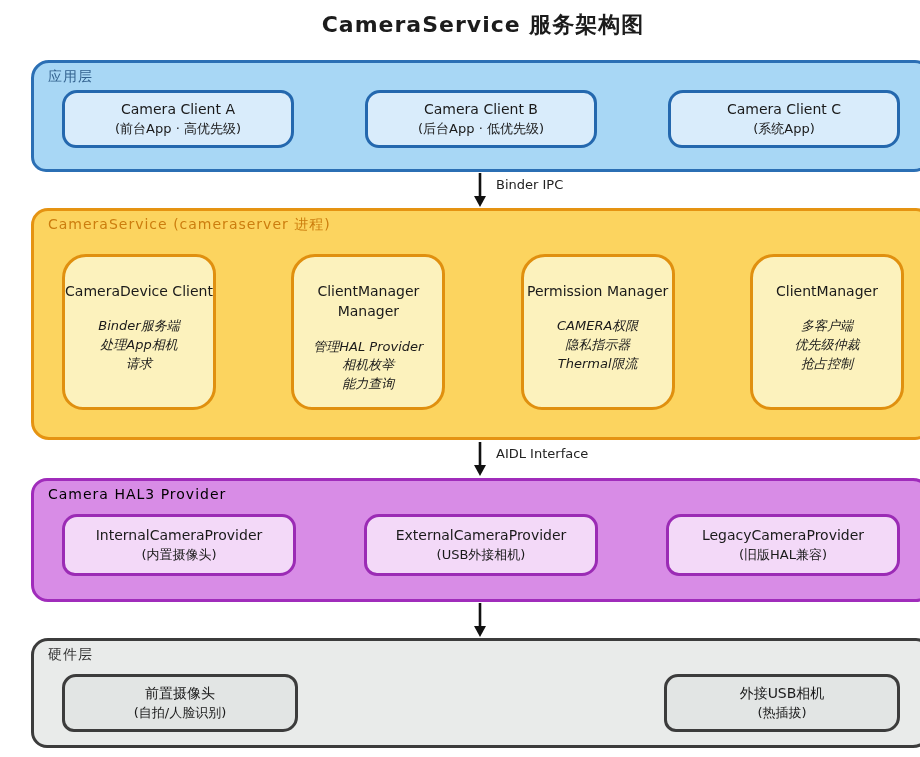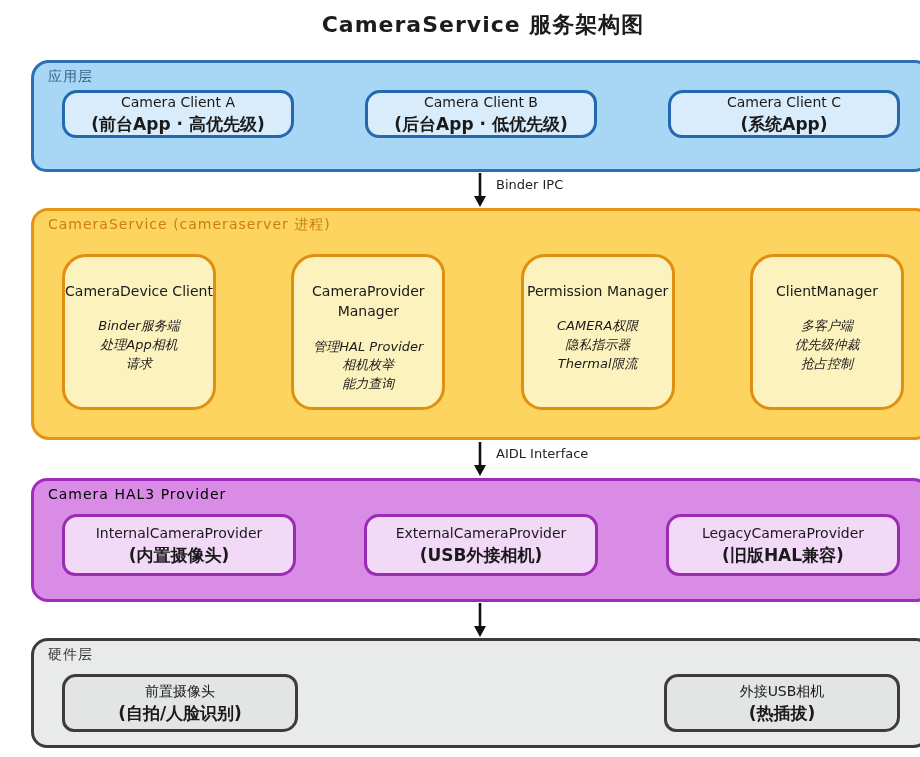--- a/index.html
+++ b/index.html
@@ -46,33 +46,33 @@
   }
   .node {
     display: flex;
     flex-direction: column;
     align-items: center;
     justify-content: center;
     text-align: center;
     line-height: 1.45;
   }
   .node-title { font-size: 14px; }
-  .node-sub   { font-size: 17px; font-weight: bold; }
+  .node-sub   { font-size: 13px; }
 
   
   .layer-app {
     top: 60px; height: 112px;
     background: #a8d7f5;
     border-color: #2b6fb4;
     border-radius: 18px 16px 17px 15px;
   }
   .layer-app .layer-label { color: #33628f; }
   .layer-app .row { left: 28px; right: 28px; top: 27px; }
   .layer-app .node {
-    width: 232px; height: 48px;
+    width: 232px; height: 58px;
     background: #d9ecfb;
     border: 3px solid #2468ae;
     border-radius: 15px 13px 16px 14px;
   }
 
   
   .connector {
     position: absolute;
     width: 20px; height: 36px;
   }
@@ -196,21 +196,21 @@
   <section class="layer layer-service">
     <span class="layer-label">CameraService (cameraserver 进程)</span>
     <div class="row">
       <div class="node">
         <span class="node-title">CameraDevice Client</span>
         <span class="node-line">Binder服务端</span>
         <span class="node-line">处理App相机</span>
         <span class="node-line">请求</span>
       </div>
       <div class="node">
-        <span class="node-title">CameraProvider Manager</span>
+        <span class="node-title">ClientManager Manager</span>
         <span class="node-line">管理HAL Provider</span>
         <span class="node-line">相机枚举</span>
         <span class="node-line">能力查询</span>
       </div>
       <div class="node">
         <span class="node-title">Permission Manager</span>
         <span class="node-line">CAMERA权限</span>
         <span class="node-line">隐私指示器</span>
         <span class="node-line">Thermal限流</span>
       </div>

